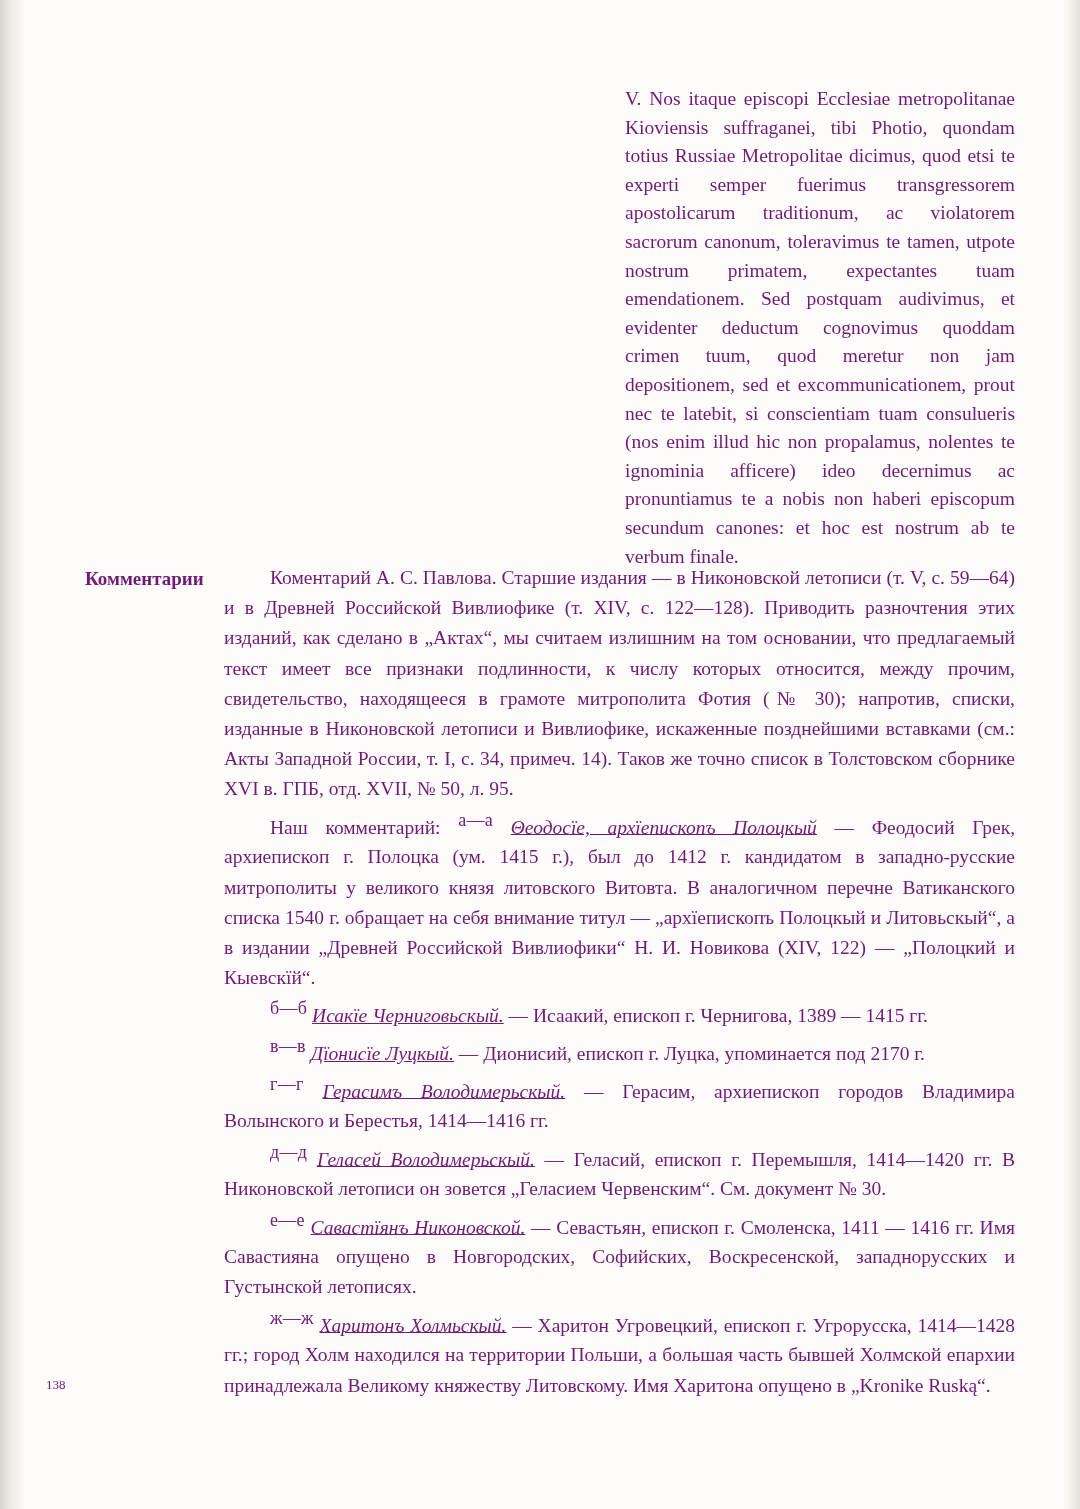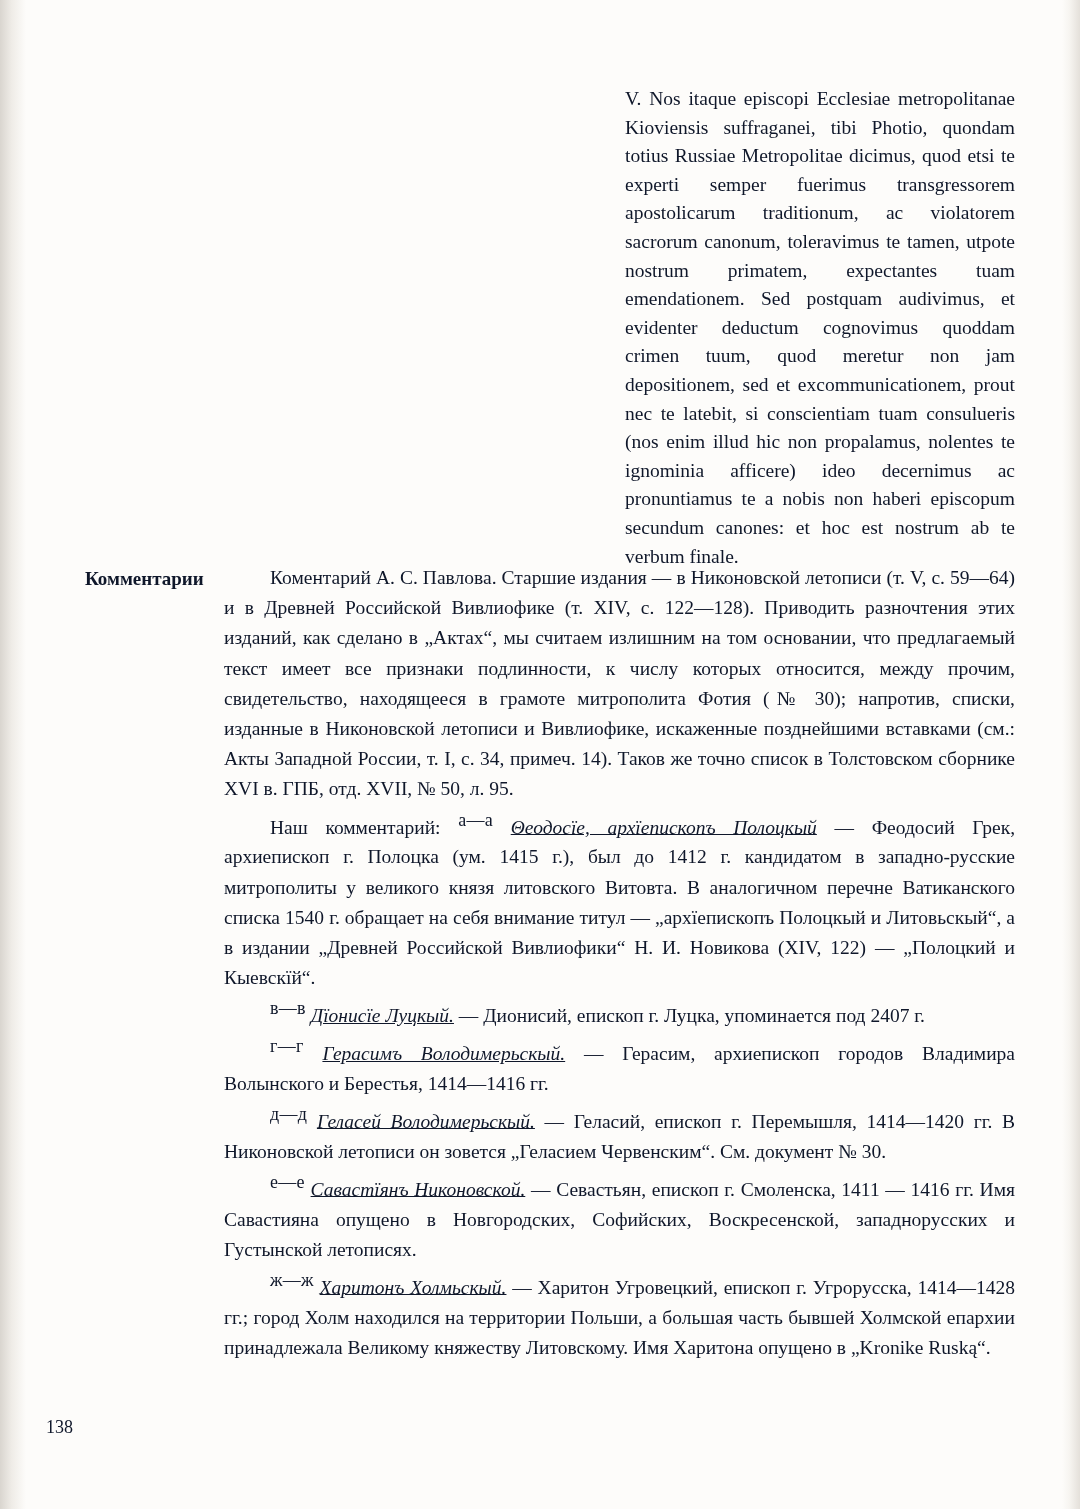--- a/index.html
+++ b/index.html
@@ -7,21 +7,21 @@
     padding: 0;
     background: #ffffff;
   }
   .page {
     position: relative;
     width: 1080px;
     height: 1509px;
     background: #fdfcfa;
     overflow: hidden;
     font-family: "Liberation Serif", serif;
-    color: #0f172a;
+    color: #701a75;
   }
   
   .page::before {
     content: "";
     position: absolute;
     left: 0; top: 0; bottom: 0;
     width: 26px;
     background: linear-gradient(to right, #d9d5cf 0%, #efece7 45%, #fdfcfa 100%);
     pointer-events: none;
   }
@@ -79,41 +79,41 @@
   .sup {
     font-size: 18px;
     vertical-align: super;
     letter-spacing: 0.3px;
   }
 
   .folio {
     position: absolute;
     left: 46px;
     top: 1377px;
-    font-size: 18px;
-    margin-top: 40px;
+    font-size: 13px;
   }
 </style>
 </head>
 <body>
 
 <div class="page">
 
   <div class="latin-block">V. Nos itaque episcopi Ecclesiae metropolitanae Kioviensis suffraganei, tibi Photio, quondam totius Russiae Metropolitae dicimus, quod etsi te experti semper fuerimus transgressorem apostolicarum traditionum, ac violatorem sacrorum canonum, toleravimus te tamen, utpote nostrum primatem, expectantes tuam emendationem. Sed postquam audivimus, et evidenter deductum cognovimus quoddam crimen tuum, quod meretur non jam depositionem, sed et excommunicationem, prout nec te latebit, si conscientiam tuam consulueris (nos enim illud hic non propalamus, nolentes te ignominia afficere) ideo decernimus ac pronuntiamus te a nobis non haberi episcopum secundum canones: et hoc est nostrum ab te verbum finale.</div>
 
   <div class="commentary-label">Комментарии</div>
 
   <div class="body-block">
 
     <p><b>Коментарий А. С. Павлова.</b><span> Старшие издания — в Никоновской летописи (т. V, с. 59—64) и в Древней Российской Вивлиофике (т. XIV, с. 122—128). Приводить разночтения этих изданий, как сделано в „Актах“, мы считаем излишним на том основании, что предлагаемый текст имеет все признаки подлинности, к числу которых относится, между прочим, свидетельство, находящееся в грамоте митрополита Фотия (№ 30); напротив, списки, изданные в Никоновской летописи и Вивлиофике, искаженные позднейшими вставками (см.: Акты Западной России, т. I, с. 34, примеч. 14). Таков же точно список в Толстовском сборнике XVI в. ГПБ, отд. XVII, № 50, л. 95.</span></p>
 
     <p><b>Наш комментарий:</b> <span class="sup">а—а</span> <i>Θеодосїе, архїепископъ Полоцкый</i><span> — Феодосий Грек, архиепископ г. Полоцка (ум. 1415 г.), был до 1412 г. кандидатом в западно-русские митрополиты у великого князя литовского Витовта. В аналогичном перечне Ватиканского списка 1540 г. обращает на себя внимание титул — „архїепископъ Полоцкый и Литовьскый“, а в издании „Древней Российской Вивлиофики“ Н. И. Новикова (XIV, 122) — „Полоцкий и Кыевскїй“.</span></p>
 
+    <p><span class="sup">б—б</span> <i>Исакїе Черниговьскый.</i><span> — Исаакий, епископ г. Чернигова, 1389 — 1415 гг.</span></p>
 
-    <p><span class="sup">в—в</span> <i>Дїонисїе Луцкый.</i><span> — Дионисий, епископ г. Луцка, упоминается под 2407 г.</span></p>
+    <p><span class="sup">в—в</span> <i>Дїонисїе Луцкый.</i><span> — Дионисий, епископ г. Луцка, упоминается под 2170 г.</span></p>
 
     <p><span class="sup">г—г</span> <i>Герасимъ Володимерьскый.</i><span> — Герасим, архиепископ городов Владимира Волынского и Берестья, 1414—1416 гг.</span></p>
 
     <p><span class="sup">д—д</span> <i>Геласей Володимерьскый.</i><span> — Геласий, епископ г. Перемышля, 1414—1420 гг. В Никоновской летописи он зовется „Геласием Червенским“. См. документ № 30.</span></p>
 
     <p><span class="sup">е—е</span> <i>Савастїянъ Никоновской.</i><span> — Севастьян, епископ г. Смоленска, 1411 — 1416 гг. Имя Савастияна опущено в Новгородских, Софийских, Воскресенской, западнорусских и Густынской летописях.</span></p>
 
     <p><span class="sup">ж—ж</span> <i>Харитонъ Холмьскый.</i><span> — Харитон Угровецкий, епископ г. Угрорусска, 1414—1428 гг.; город Холм находился на территории Польши, а большая часть бывшей Холмской епархии принадлежала Великому княжеству Литовскому. Имя Харитона опущено в „Kronike Ruską“.</span></p>
 
   </div>

